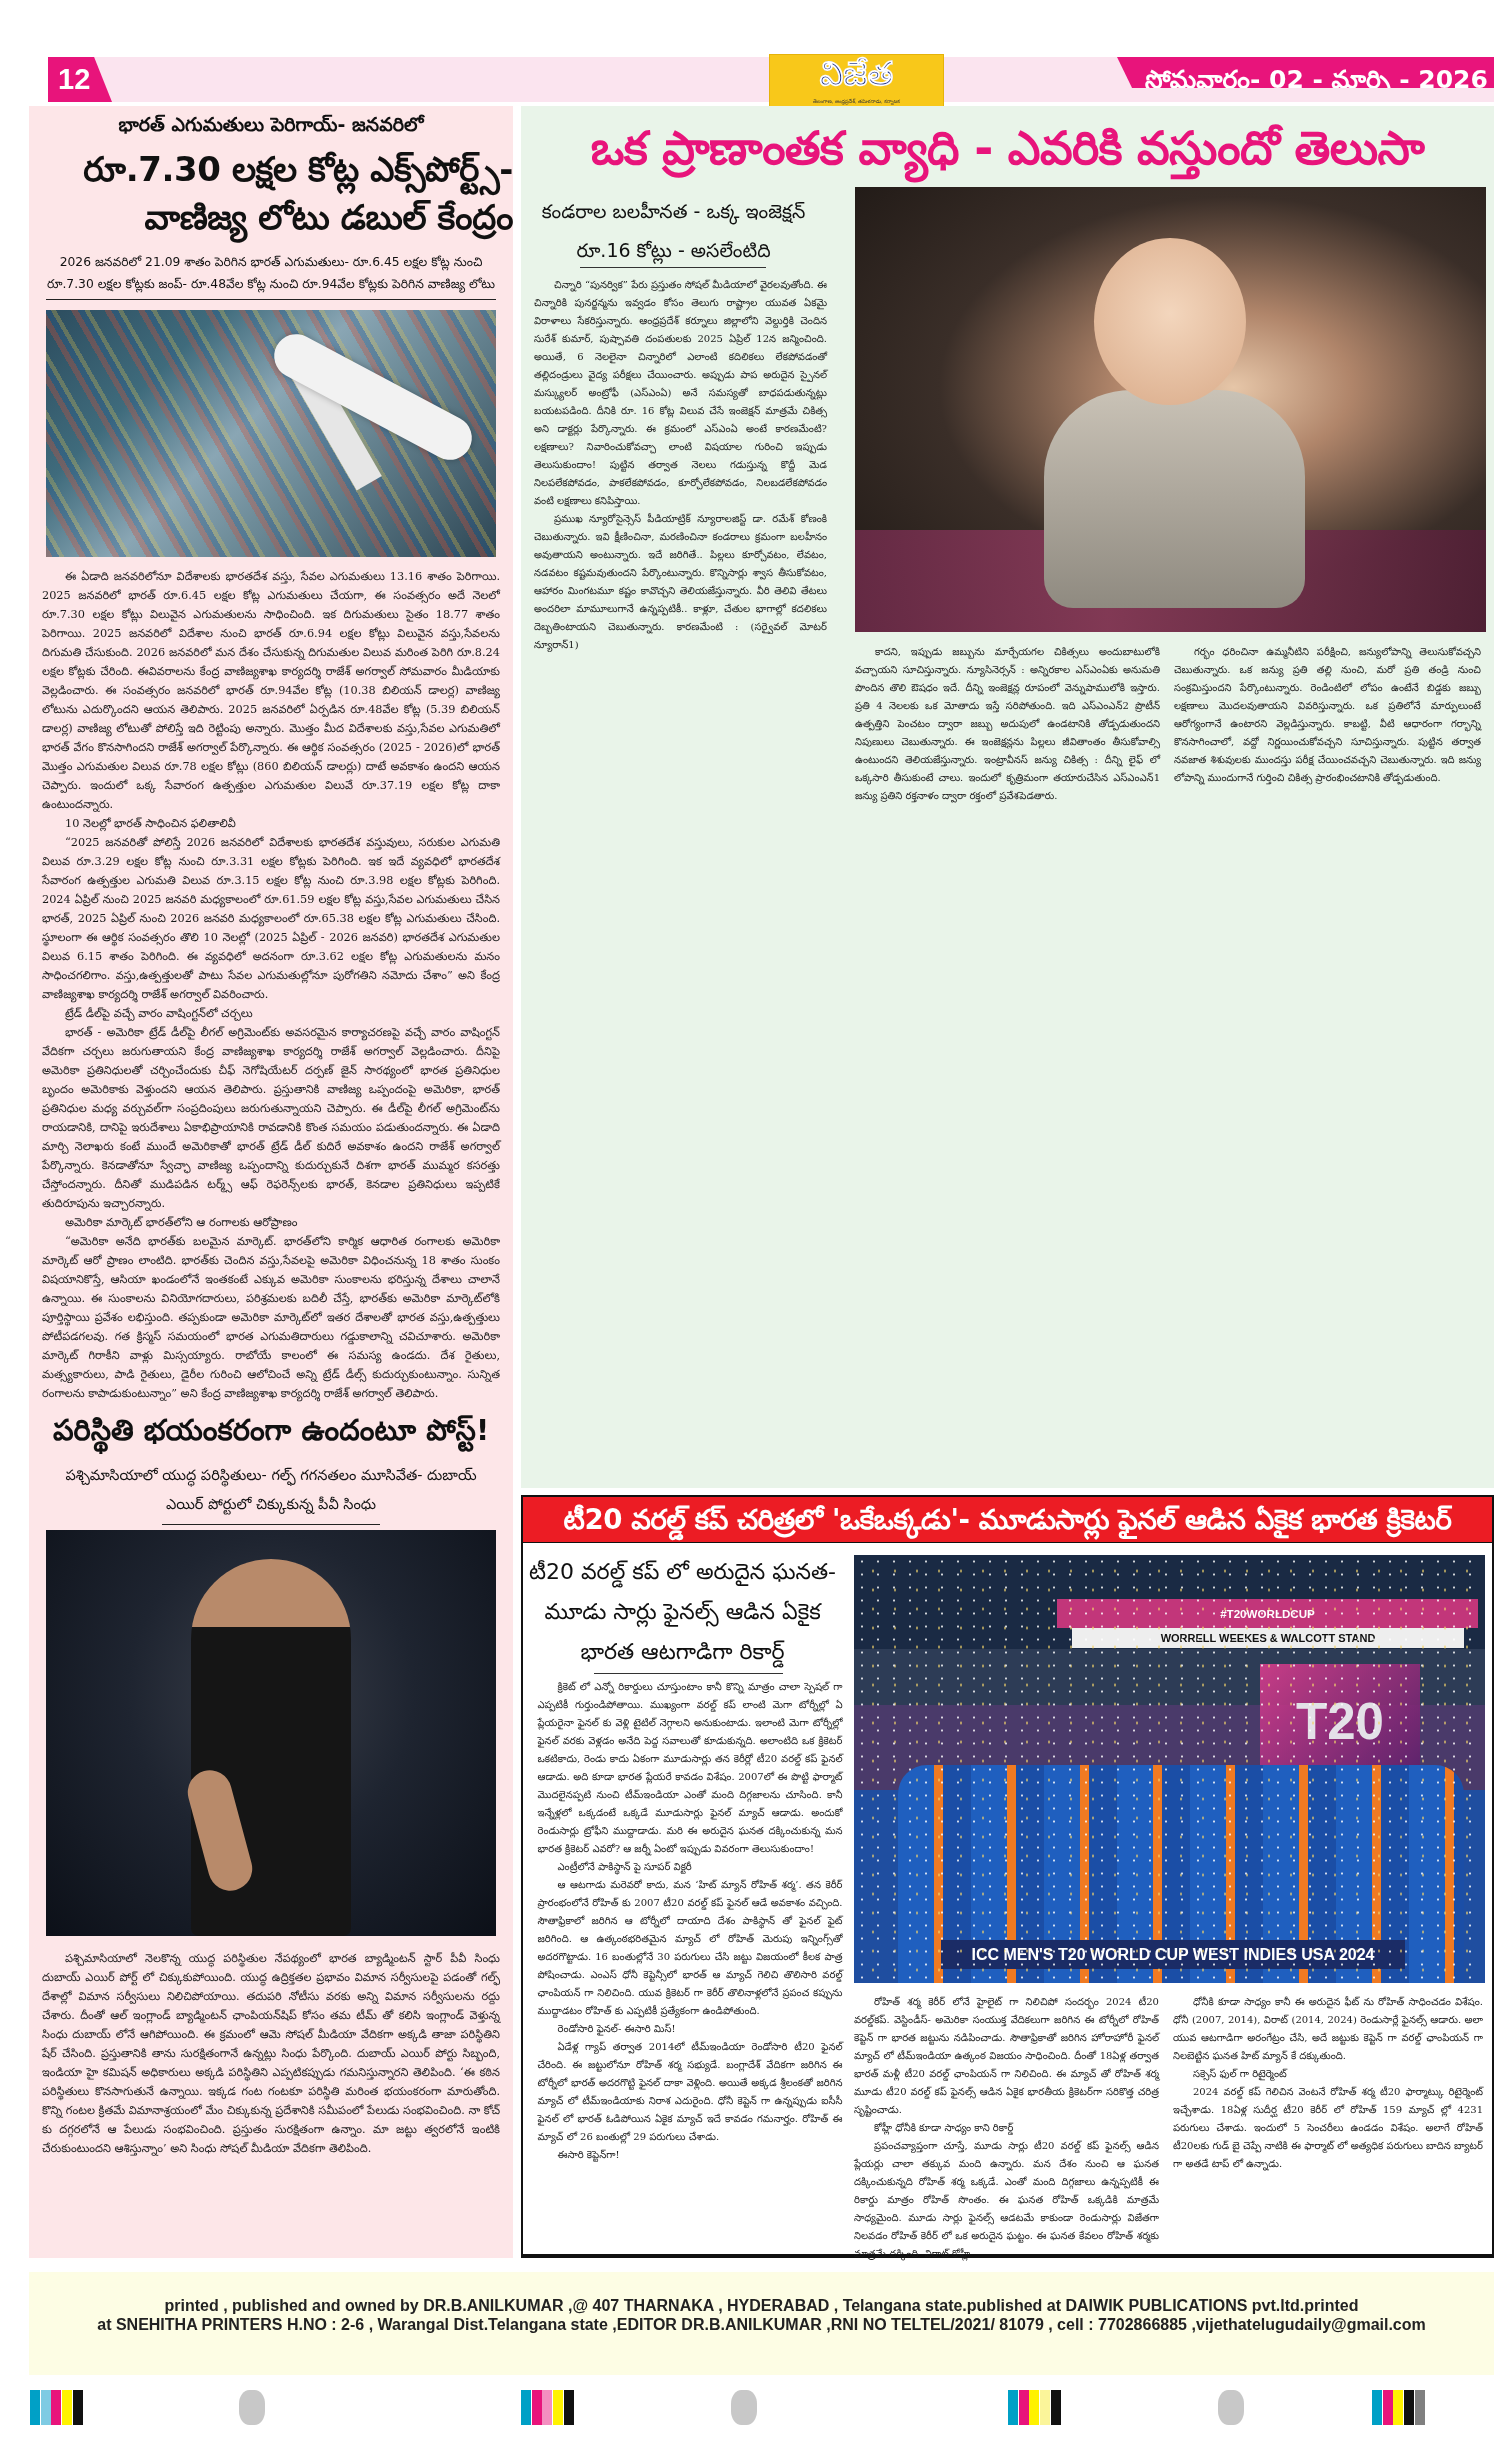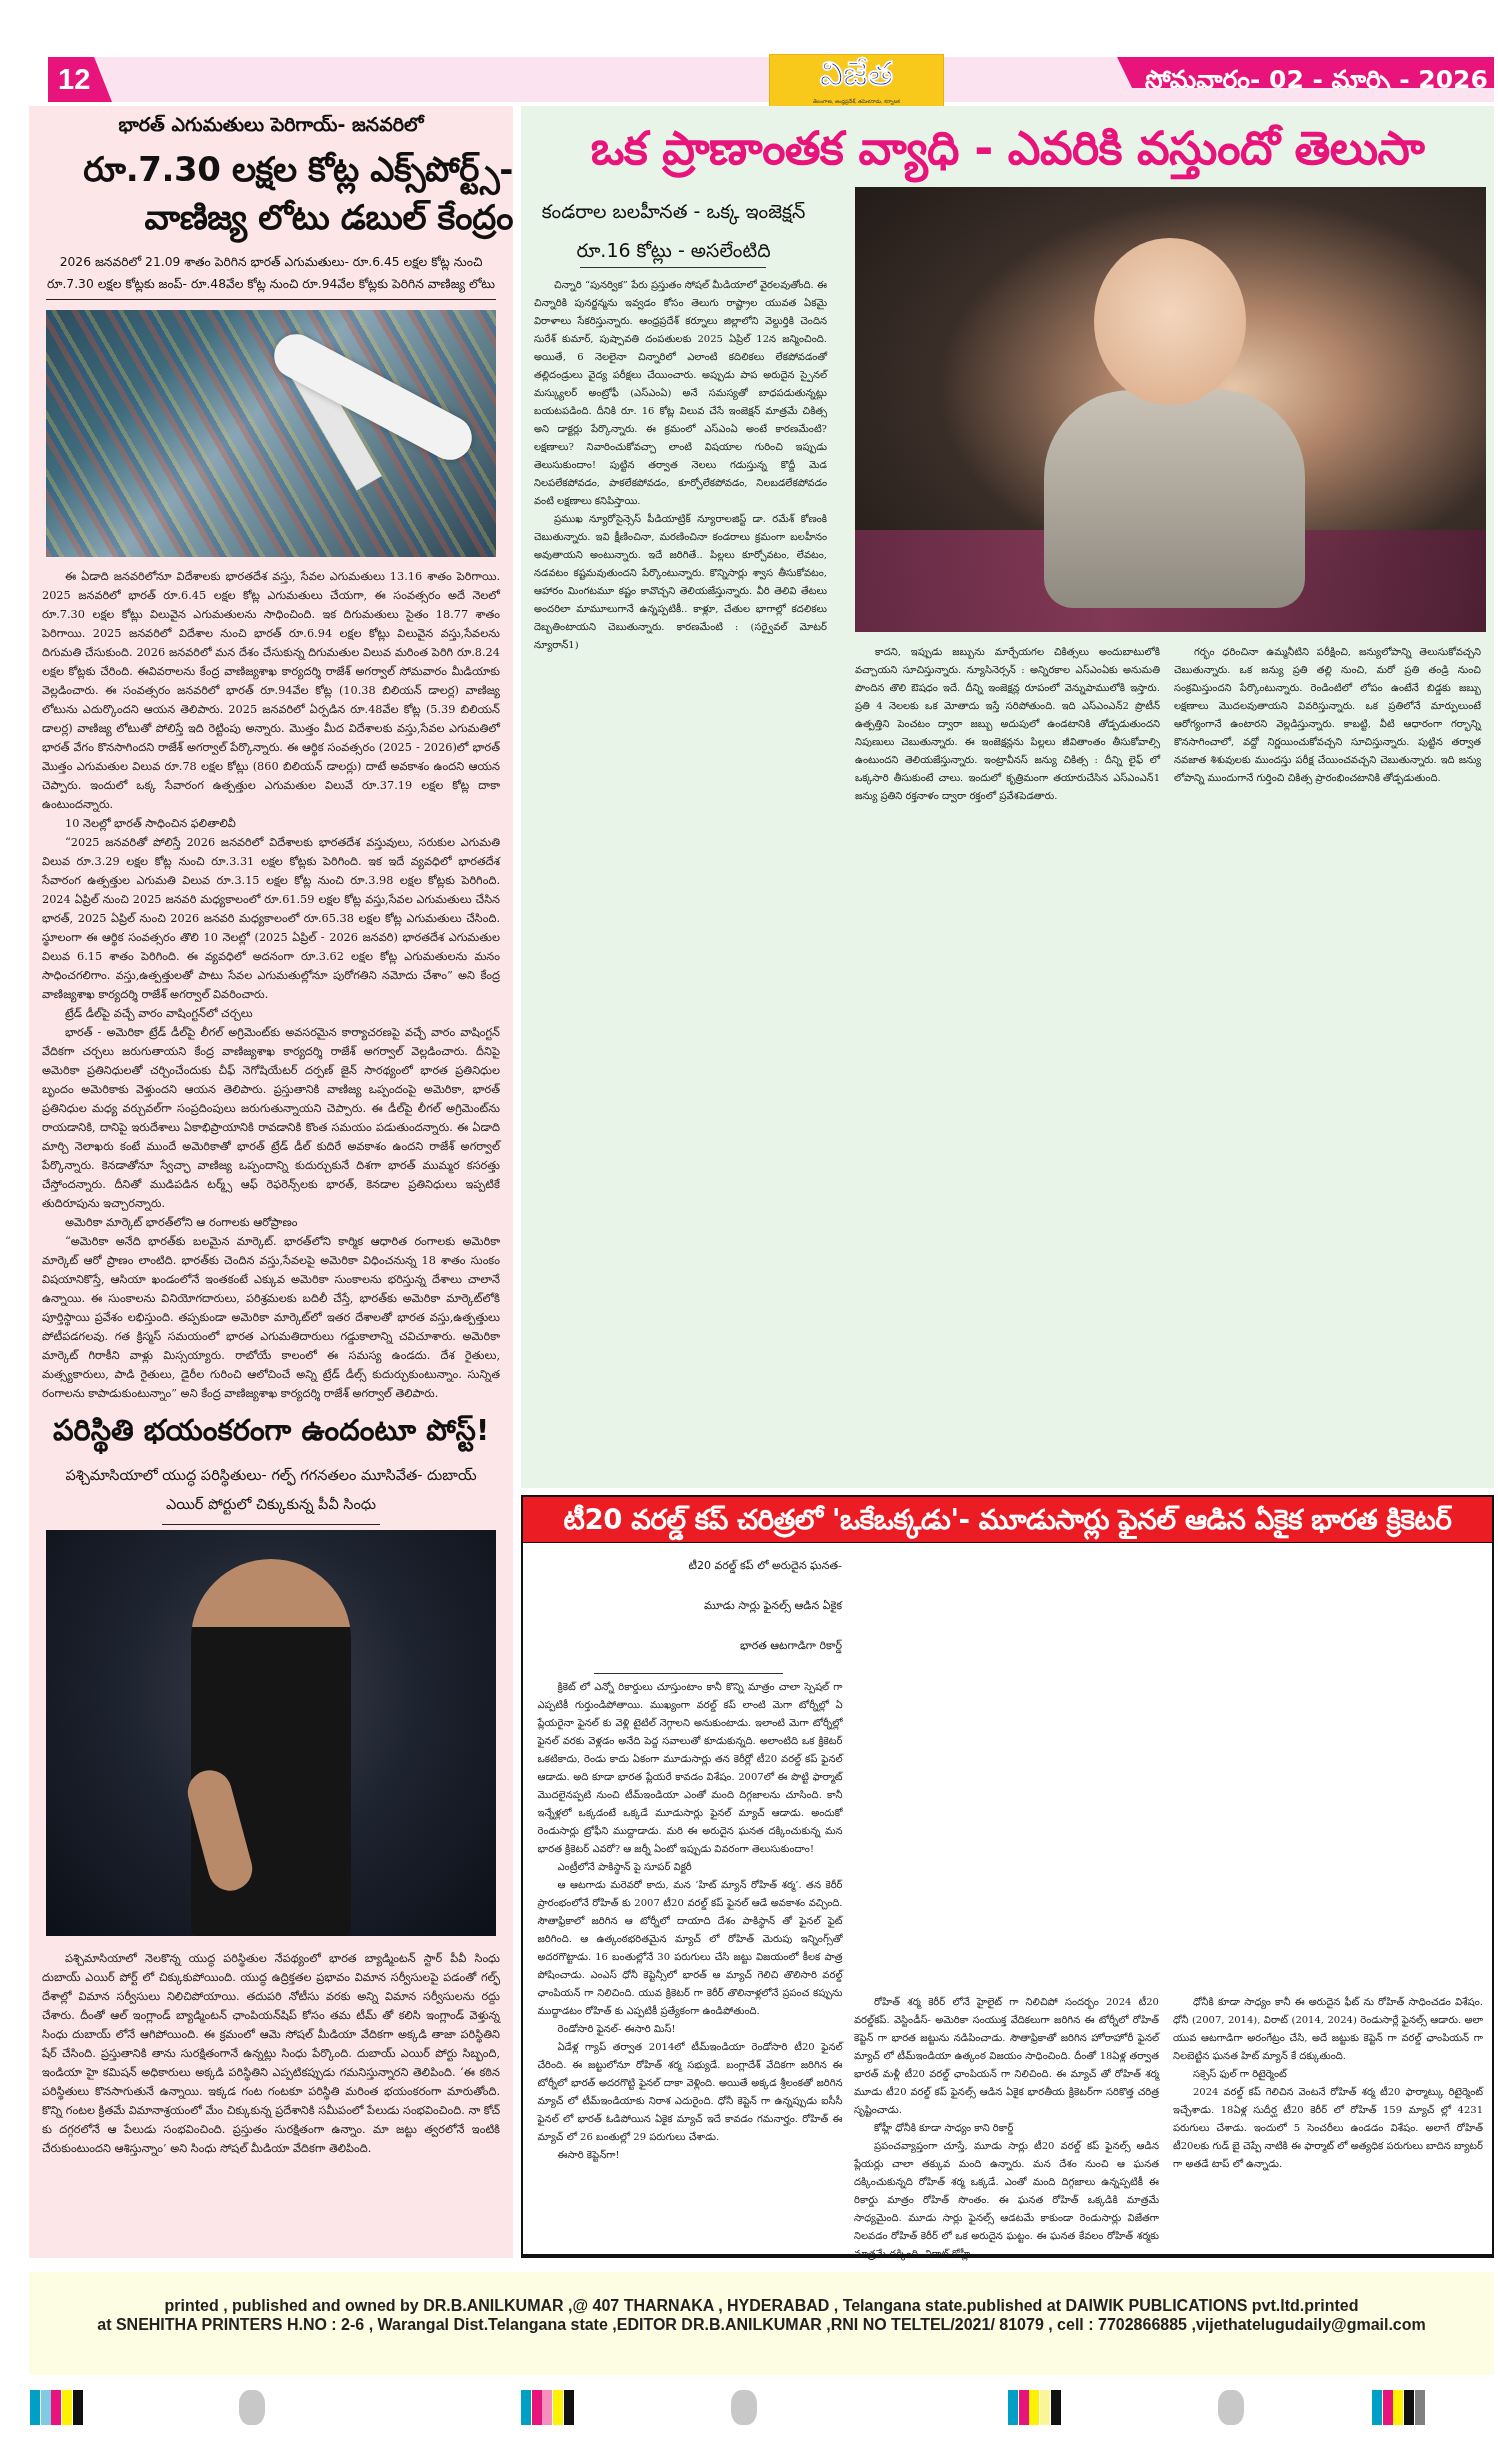--- a/index.html
+++ b/index.html
@@ -43,21 +43,21 @@
   .sma-col { position: absolute; font-family: "DejaVu Serif", serif; font-size: 10px; line-height: 18px; text-align: justify; color: #1a1a1a; }
   .sma-col p { text-indent: 20px; }
   .photo-baby { position: absolute; left: 334px; top: 81px; width: 631px; height: 445px; background: radial-gradient(ellipse at 60% 45%, #e6c6a8 0%, #b0856a 22%, #3a2e28 55%, #1d1714 100%); }
   .photo-baby .head { position: absolute; left: 239px; top: 51px; width: 152px; height: 167px; border-radius: 50%; background: radial-gradient(circle at 50% 45%, #f3d6bd, #d9aa88); }
   .photo-baby .body { position: absolute; left: 189px; top: 203px; width: 261px; height: 218px; border-radius: 87px 87px 29px 29px; background: linear-gradient(#c9c2b6, #8f8a80); }
   .photo-baby .blanket { position: absolute; left: 0; bottom: 0; width: 100%; height: 102px; background: linear-gradient(90deg, #6b2b48, #8a3b5a 40%, #522036); opacity: .9; }
 
   
   .cricket { position: absolute; left: 521px; top: 1495px; width: 973px; height: 763px; background: #fff; border: 2.2px solid #111; border-bottom-width: 4.4px; }
   .cricket-banner { height: 46px; background: #ec1c24; color: #fff; font-size: 27.6px; font-weight: 900; text-align: center; line-height: 45px; border-bottom: 1.5px solid #111; letter-spacing: -0.4px; }
-  .cr-sub { position: absolute; left: 0; width: 319px; text-align: right; font-size: 11px; }
+  .cr-sub { position: absolute; left: 0; width: 319px; text-align: center; font-size: 22px; }
   .cr-rule { position: absolute; left: 71px; top: 176px; width: 189px; height: 0.7px; background: #333; }
   .photo-trophy { position: absolute; left: 331px; top: 58px; width: 631px; height: 428px; background: linear-gradient(#1a2a44 0 22%, #2d3c56 22% 35%, #4a3a6a 35% 55%, #1f4ea0 55% 100%); }
   .photo-trophy .confetti { position: absolute; inset: 0; background-image: radial-gradient(#fff 1.1px, transparent 1.5px), radial-gradient(#f2d36b 1.1px, transparent 1.5px); background-size: 16px 13px, 22px 19px; background-position: 0 0, 8px 6.5px; opacity: .8; }
   .photo-trophy .banner { position: absolute; left: 203px; top: 44px; width: 421px; height: 29px; background: #c2367a; color: #fff; font-size: 11.6px; font-weight: bold; text-align: center; line-height: 29px; font-family: "Liberation Sans", sans-serif; }
   .photo-trophy .banner2 { position: absolute; left: 218px; top: 73px; width: 392px; height: 20px; background: #eee; color: #111; font-size: 11px; font-weight: bold; text-align: center; line-height: 20px; font-family: "Liberation Sans", sans-serif; }
   .photo-trophy .players { position: absolute; left: 44px; bottom: 0; width: 566px; height: 218px; background: repeating-linear-gradient(90deg, #1f5fbf 0 36px, #f07a22 36px 45px, #1b4ea6 45px 73px); border-radius: 29px 29px 0 0; }
   .photo-trophy .t20sign { position: absolute; left: 406px; top: 109px; width: 160px; height: 116px; background: linear-gradient(135deg, #e23d8f, #5b1f6b); color: #fff; font-size: 51px; font-weight: 900; text-align: center; line-height: 116px; font-family: "Liberation Sans", sans-serif; opacity: .85; }
   .photo-trophy .board { position: absolute; left: 87px; bottom: 14.5px; width: 464px; height: 29px; background: #1b2c66; color: #fff; font-size: 16px; font-weight: bold; text-align: center; line-height: 29px; font-family: "Liberation Sans", sans-serif; }
   .cr-col { position: absolute; font-family: "DejaVu Serif", serif; font-size: 10px; line-height: 18px; text-align: justify; color: #1a1a1a; }
   .cr-col p { text-indent: 20px; }
@@ -139,20 +139,28 @@
     <p>గర్భం ధరించినా ఉమ్మనీటిని పరీక్షించి, జన్యులోపాన్ని తెలుసుకోవచ్చని చెబుతున్నారు. ఒక జన్యు ప్రతి తల్లి నుంచి, మరో ప్రతి తండ్రి నుంచి సంక్రమిస్తుందని పేర్కొంటున్నారు. రెండింటిలో లోపం ఉంటేనే బిడ్డకు జబ్బు లక్షణాలు మొదలవుతాయని వివరిస్తున్నారు. ఒక ప్రతిలోనే మార్పులుంటే ఆరోగ్యంగానే ఉంటారని వెల్లడిస్తున్నారు. కాబట్టి, వీటి ఆధారంగా గర్భాన్ని కొనసాగించాలో, వద్దో నిర్ణయించుకోవచ్చని సూచిస్తున్నారు. పుట్టిన తర్వాత నవజాత శిశువులకు ముందస్తు పరీక్ష చేయించవచ్చని చెబుతున్నారు. ఇది జన్యు లోపాన్ని ముందుగానే గుర్తించి చికిత్స ప్రారంభించటానికి తోడ్పడుతుంది.</p>
   </div>
 </article>
 
 <article class="cricket">
   <div class="cricket-banner">టీ20 వరల్డ్ కప్ చరిత్రలో 'ఒకేఒక్కడు'- మూడుసార్లు ఫైనల్ ఆడిన ఏకైక భారత క్రికెటర్</div>
   <div class="cr-sub" style="top:62px">టీ20 వరల్డ్ కప్ లో అరుదైన ఘనత-</div>
   <div class="cr-sub" style="top:102px">మూడు సార్లు ఫైనల్స్ ఆడిన ఏకైక</div>
   <div class="cr-sub" style="top:142px">భారత ఆటగాడిగా రికార్డ్</div>
   <div class="cr-rule"></div>
+  <div class="photo-trophy">
+    <div class="banner">#T20WORLDCUP</div>
+    <div class="banner2">WORRELL WEEKES &amp; WALCOTT STAND</div>
+    <div class="t20sign">T20</div>
+    <div class="players"></div>
+    <div class="board">ICC MEN'S T20 WORLD CUP WEST INDIES USA 2024</div>
+    <div class="confetti"></div>
+  </div>
   <div class="cr-col" style="left:14.5px; top:181px; width:305px;">
     <p>క్రికెట్ లో ఎన్నో రికార్డులు చూస్తుంటాం కానీ కొన్ని మాత్రం చాలా స్పెషల్ గా ఎప్పటికీ గుర్తుండిపోతాయి. ముఖ్యంగా వరల్డ్ కప్ లాంటి మెగా టోర్నీల్లో ఏ ప్లేయరైనా ఫైనల్ కు వెళ్లి టైటిల్ నెగ్గాలని అనుకుంటాడు. ఇలాంటి మెగా టోర్నీల్లో ఫైనల్ వరకు వెళ్లడం అనేది పెద్ద సవాలుతో కూడుకున్నది. అలాంటిది ఒక క్రికెటర్ ఒకటికాదు, రెండు కాదు ఏకంగా మూడుసార్లు తన కెరీర్లో టీ20 వరల్డ్ కప్ ఫైనల్ ఆడాడు. అది కూడా భారత ప్లేయరే కావడం విశేషం. 2007లో ఈ పొట్టి ఫార్మాట్ మొదలైనప్పటి నుంచి టీమ్ఇండియా ఎంతో మంది దిగ్గజాలను చూసింది. కానీ ఇన్నేళ్లలో ఒక్కడంటే ఒక్కడే మూడుసార్లు ఫైనల్ మ్యాచ్ ఆడాడు. అందుకో రెండుసార్లు ట్రోఫీని ముద్దాడాడు. మరి ఈ అరుదైన ఘనత దక్కించుకున్న మన భారత క్రికెటర్ ఎవరో? ఆ జర్నీ ఏంటో ఇప్పుడు వివరంగా తెలుసుకుందాం!</p>
     <p>ఎంట్రీలోనే పాకిస్థాన్ పై సూపర్ విక్టరీ</p>
     <p>ఆ ఆటగాడు మరెవరో కాదు, మన ‘హిట్ మ్యాన్ రోహిత్ శర్మ’. తన కెరీర్ ప్రారంభంలోనే రోహిత్ కు 2007 టీ20 వరల్డ్ కప్ ఫైనల్ ఆడే అవకాశం వచ్చింది. సౌతాఫ్రికాలో జరిగిన ఆ టోర్నీలో దాయాది దేశం పాకిస్థాన్ తో ఫైనల్ ఫైట్ జరిగింది. ఆ ఉత్కంఠభరితమైన మ్యాచ్ లో రోహిత్ మెరుపు ఇన్నింగ్స్‌తో అదరగొట్టాడు. 16 బంతుల్లోనే 30 పరుగులు చేసి జట్టు విజయంలో కీలక పాత్ర పోషించాడు. ఎంఎస్ ధోనీ కెప్టెన్సీలో భారత్ ఆ మ్యాచ్ గెలిచి తొలిసారి వరల్డ్ ఛాంపియన్ గా నిలిచింది. యువ క్రికెటర్ గా కెరీర్ తొలినాళ్లలోనే ప్రపంచ కప్పును ముద్దాడటం రోహిత్ కు ఎప్పటికీ ప్రత్యేకంగా ఉండిపోతుంది.</p>
     <p>రెండోసారి ఫైనల్- ఈసారి మిస్!</p>
     <p>ఏడేళ్ల గ్యాప్ తర్వాత 2014లో టీమ్ఇండియా రెండోసారి టీ20 ఫైనల్ చేరింది. ఈ జట్టులోనూ రోహిత్ శర్మ సభ్యుడే. బంగ్లాదేశ్ వేదికగా జరిగిన ఈ టోర్నీలో భారత్ అదరగొట్టి ఫైనల్ దాకా వెళ్లింది. అయితే అక్కడ శ్రీలంకతో జరిగిన మ్యాచ్ లో టీమ్ఇండియాకు నిరాశ ఎదురైంది. ధోనీ కెప్టెన్ గా ఉన్నప్పుడు ఐసీసీ ఫైనల్ లో భారత్ ఓడిపోయిన ఏకైక మ్యాచ్ ఇదే కావడం గమనార్హం. రోహిత్ ఈ మ్యాచ్ లో 26 బంతుల్లో 29 పరుగులు చేశాడు.</p>
     <p>ఈసారి కెప్టెన్‌గా!</p>
   </div>
   <div class="cr-col" style="left:331px; top:496px; width:305px;">
     <p>రోహిత్ శర్మ కెరీర్ లోనే హైలైట్ గా నిలిచిపో సందర్భం 2024 టీ20 వరల్డ్‌కప్. వెస్టిండీస్- అమెరికా సంయుక్త వేదికలుగా జరిగిన ఈ టోర్నీలో రోహిత్ కెప్టెన్ గా భారత జట్టును నడిపించాడు. సౌతాఫ్రికాతో జరిగిన హోరాహోరీ ఫైనల్ మ్యాచ్ లో టీమ్ఇండియా ఉత్కంఠ విజయం సాధించింది. దీంతో 18ఏళ్ల తర్వాత భారత్ మళ్లీ టీ20 వరల్డ్ ఛాంపియన్ గా నిలిచింది. ఈ మ్యాచ్ తో రోహిత్ శర్మ మూడు టీ20 వరల్డ్ కప్ ఫైనల్స్ ఆడిన ఏకైక భారతీయ క్రికెటర్‌గా సరికొత్త చరిత్ర సృష్టించాడు.</p>

